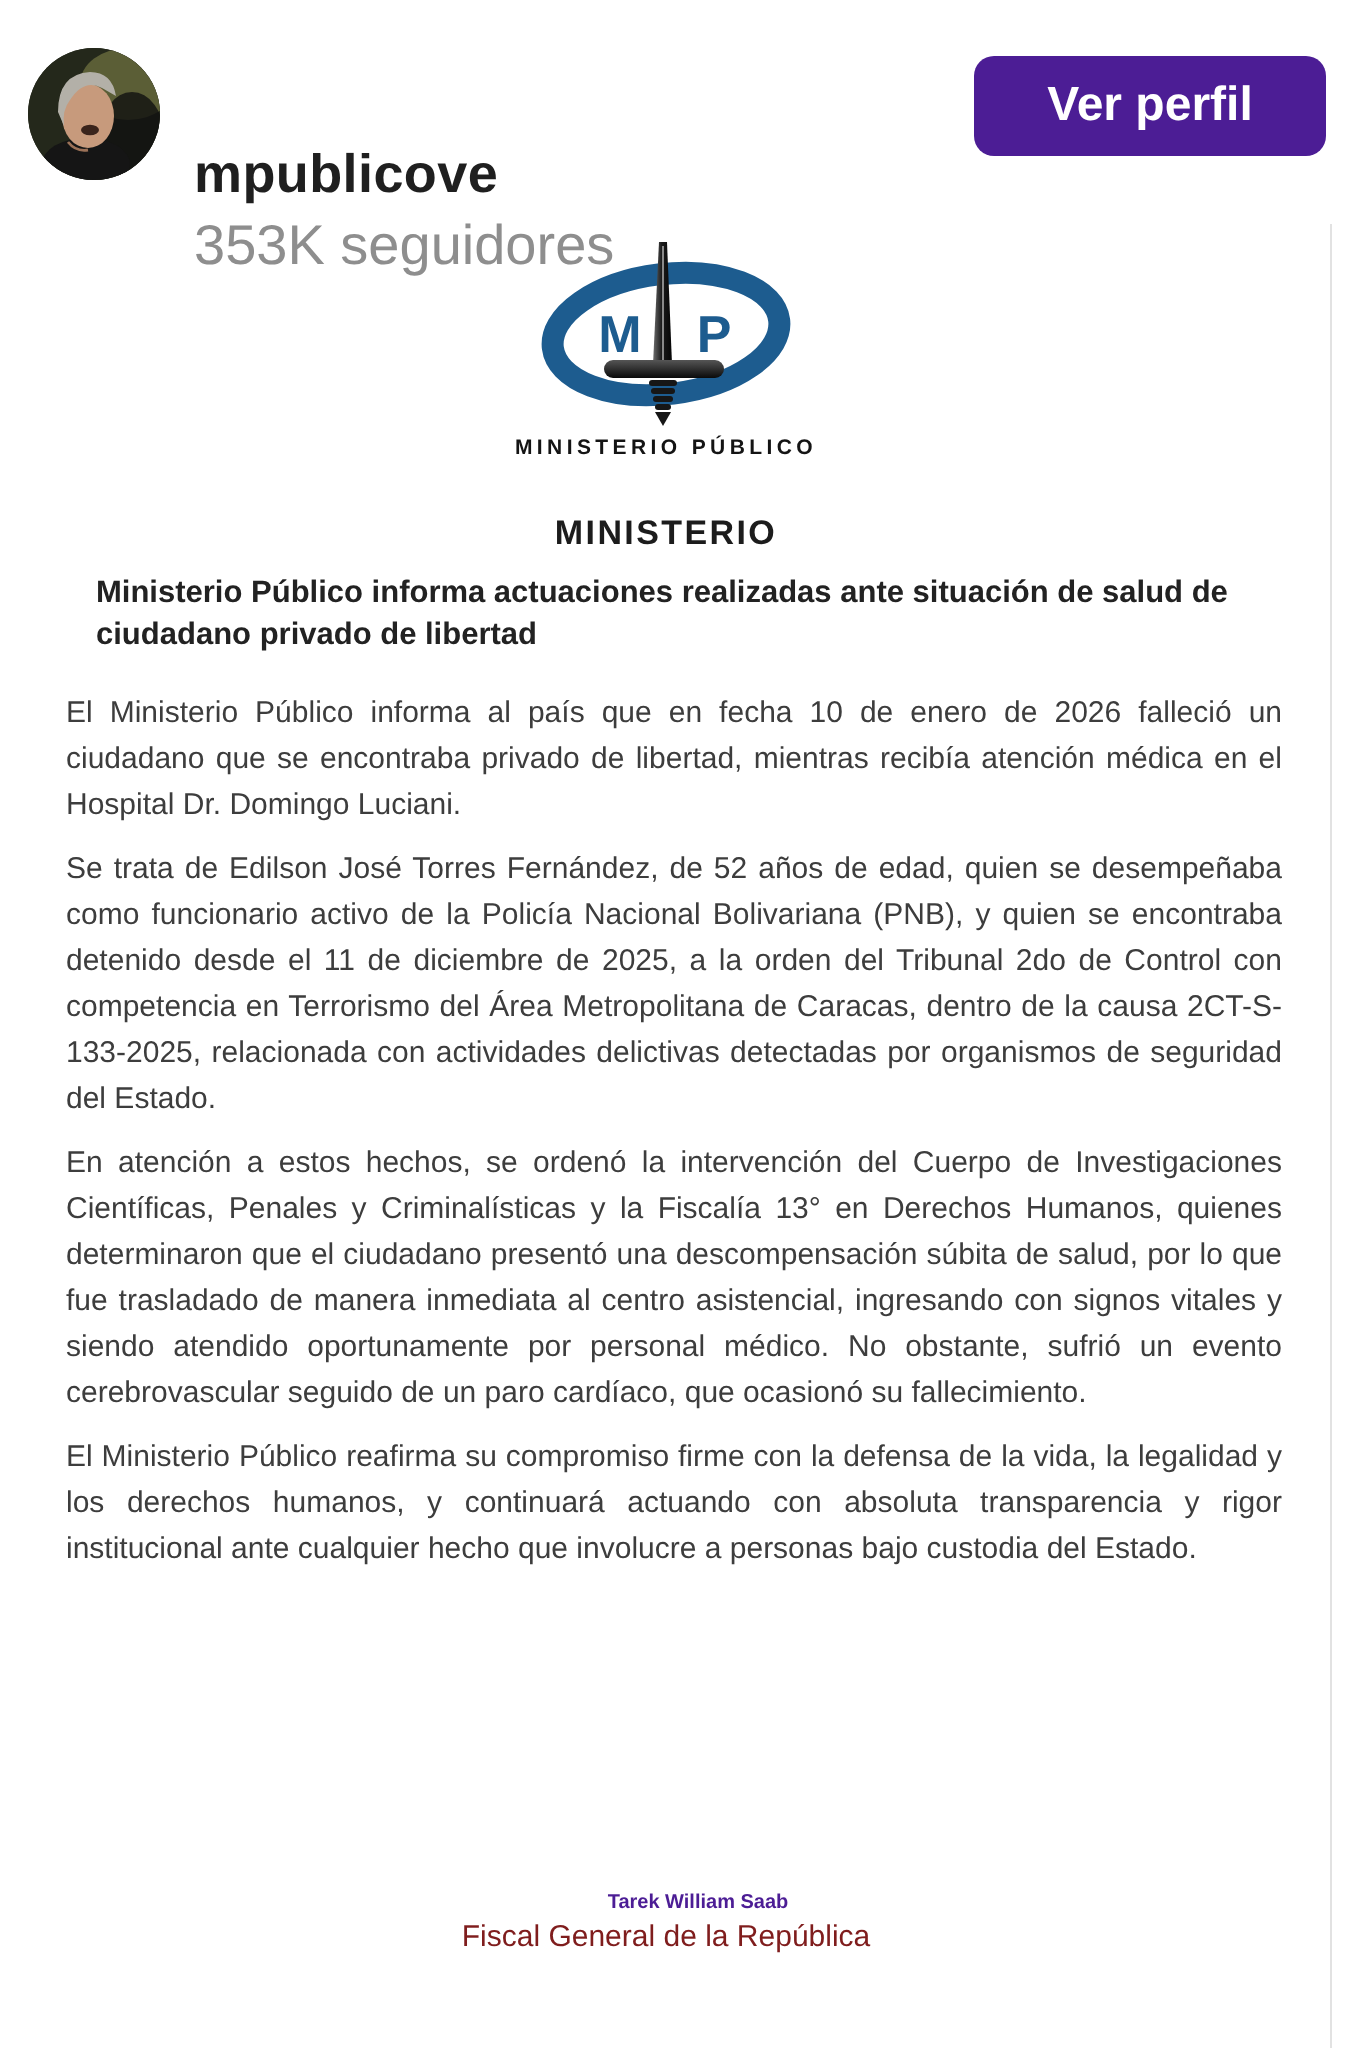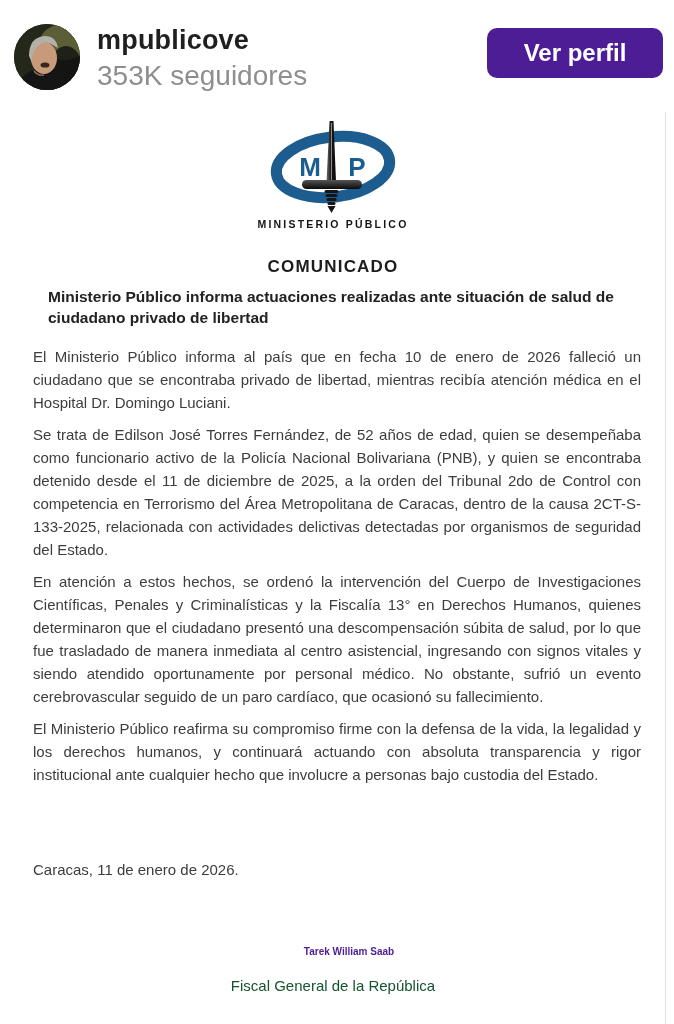--- a/index.html
+++ b/index.html
@@ -24,21 +24,21 @@
   .avatar {
     position:absolute; left:14px; top:24px;
     width:66px; height:66px; border-radius:50%;
     overflow:hidden; background:#262a1c;
     cursor:pointer;
   }
   .avatar svg { display:block; width:100%; height:100%; }
   .user-info { position:absolute; left:97px; top:26px; }
   .username {
     font-size:27px; font-weight:bold; color:#1f1f1f;
-    letter-spacing:.2px; line-height:1.1; cursor:pointer;
+    letter-spacing:.2px; line-height:1.1; cursor:pointer;margin-top:47px;
   }
   .followers { font-size:28px; color:#8e8e8e; margin-top:5px; line-height:1.1; }
   .view-profile-btn {
     position:absolute; left:487px; top:28px;
     width:176px; height:50px;
     background:#4c1d95; color:#fff;
     border:none; border-radius:10px;
     font-family:"Liberation Sans", sans-serif;
     font-size:24px; font-weight:bold;
     display:flex; align-items:center; justify-content:center;
@@ -76,21 +76,21 @@
   }
   .doc-body p { margin-bottom:9px; }
 
   .doc-dateline {
     position:absolute; top:861px; left:33px; width:608px;
     text-align:left; font-size:15px; color:#3d3d3d;
   }
 
   .doc-signature { position:absolute; top:946px; left:0; width:100%; text-align:center; }
   .sig-name  { font-size:10px; font-weight:bold; color:#4c1d95;margin-left:32px; }
-  .sig-title { margin-top:20px; font-size:15px; color:#14532d; }
+  .sig-title { margin-top:3px; font-size:15px; color:#7f1d1d; }
 </style>
 </head>
 <body>
 
 <div class="card">
   <div class="card-frame"></div>
 
   <div class="header">
 
     <div class="avatar">
@@ -137,32 +137,31 @@
         <rect x="45" y="62" width="60" height="9" rx="4.5" fill="url(#guardGrad)"></rect>
         <rect x="67.5" y="72" width="14" height="3" rx="1.5" fill="#161616"></rect>
         <rect x="68.5" y="76" width="12" height="3" rx="1.5" fill="#161616"></rect>
         <rect x="69.5" y="80" width="10" height="3" rx="1.5" fill="#161616"></rect>
         <rect x="70.5" y="84" width="8" height="3" rx="1.5" fill="#161616"></rect>
         <polygon points="70.5,88 78.5,88 74.5,95" fill="#161616"></polygon>
       </svg>
       <div class="logo-caption">MINISTERIO PÚBLICO</div>
     </div>
 
-    <div class="doc-title">COMUNICADO</div>
+    <div class="doc-title">MINISTERIO</div>
 
     <div class="doc-subtitle">Ministerio Público informa actuaciones realizadas ante situación de salud de ciudadano privado de libertad</div>
 
     <div class="doc-body">
       <p>El Ministerio Público informa al país que en fecha 10 de enero de 2026 falleció un ciudadano que se encontraba privado de libertad, mientras recibía atención médica en el Hospital Dr. Domingo Luciani.</p>
       <p>Se trata de Edilson José Torres Fernández, de 52 años de edad, quien se desempeñaba como funcionario activo de la Policía Nacional Bolivariana (PNB), y quien se encontraba detenido desde el 11 de diciembre de 2025, a la orden del Tribunal 2do de Control con competencia en Terrorismo del Área Metropolitana de Caracas, dentro de la causa 2CT-S-133-2025, relacionada con actividades delictivas detectadas por organismos de seguridad del Estado.</p>
       <p>En atención a estos hechos, se ordenó la intervención del Cuerpo de Investigaciones Científicas, Penales y Criminalísticas y la Fiscalía 13° en Derechos Humanos, quienes determinaron que el ciudadano presentó una descompensación súbita de salud, por lo que fue trasladado de manera inmediata al centro asistencial, ingresando con signos vitales y siendo atendido oportunamente por personal médico. No obstante, sufrió un evento cerebrovascular seguido de un paro cardíaco, que ocasionó su fallecimiento.</p>
       <p>El Ministerio Público reafirma su compromiso firme con la defensa de la vida, la legalidad y los derechos humanos, y continuará actuando con absoluta transparencia y rigor institucional ante cualquier hecho que involucre a personas bajo custodia del Estado.</p>
     </div>
 
-    <div class="doc-dateline">Caracas, 11 de enero de 2026.</div>
 
     <div class="doc-signature">
       <div class="sig-name">Tarek William Saab</div>
       <div class="sig-title">Fiscal General de la República</div>
     </div>
 
   </div>
 </div>
 
 </body></html>

